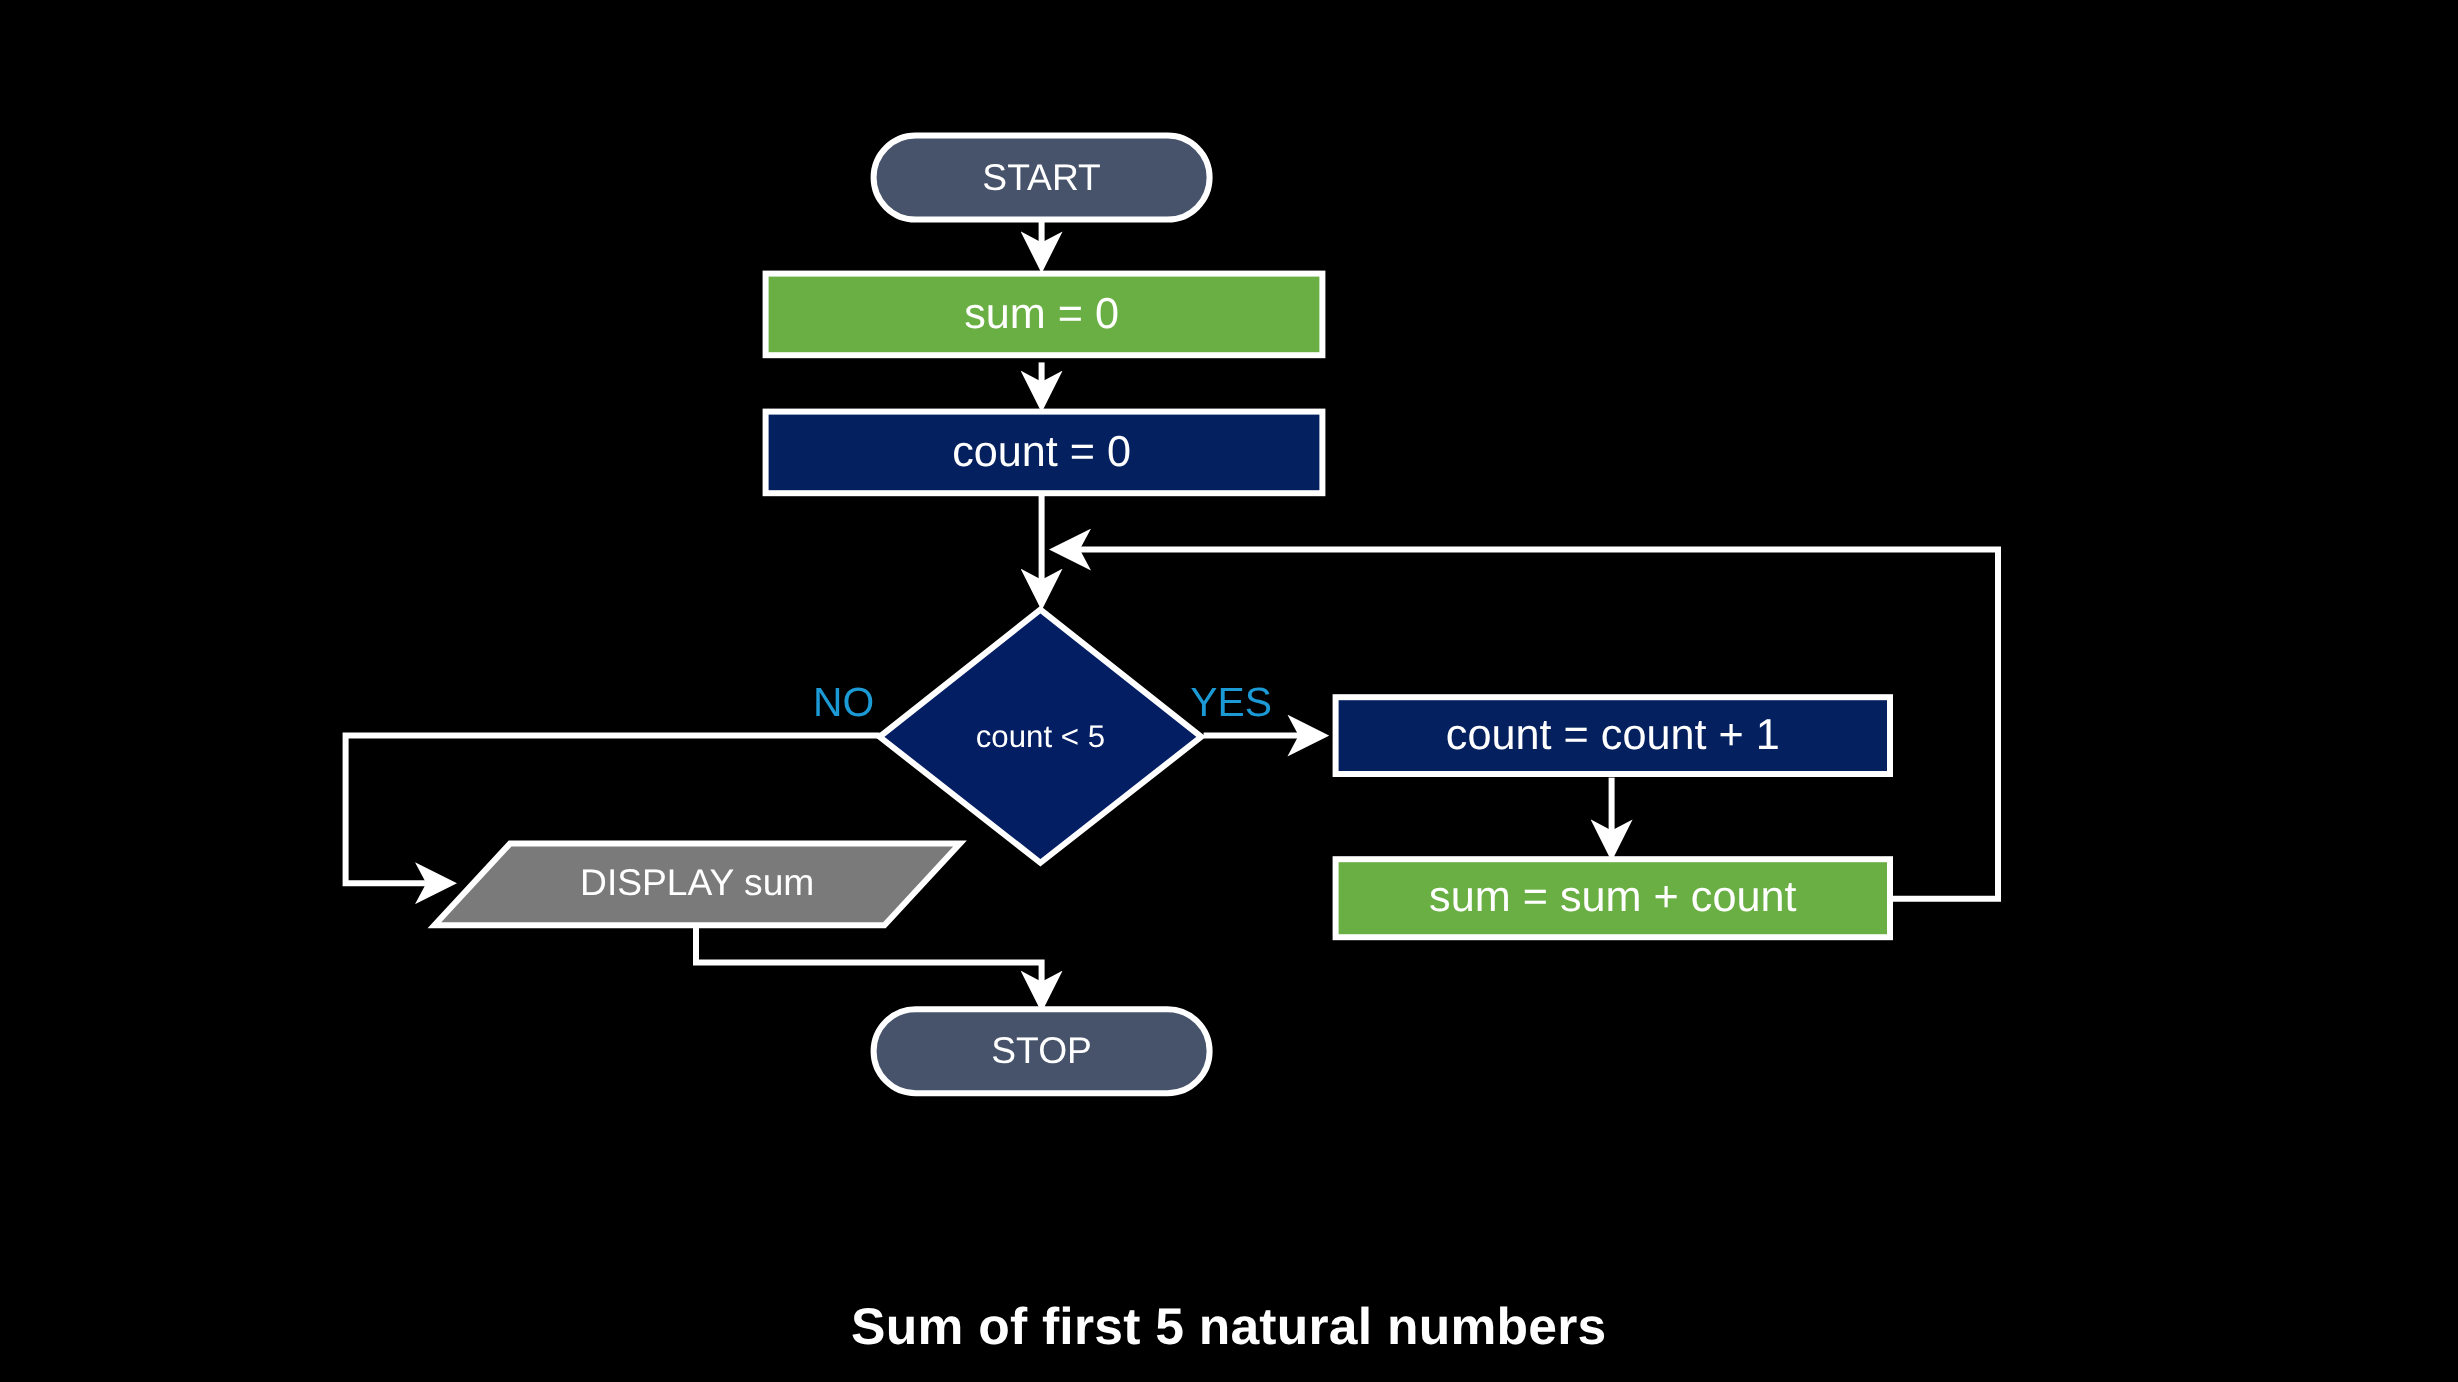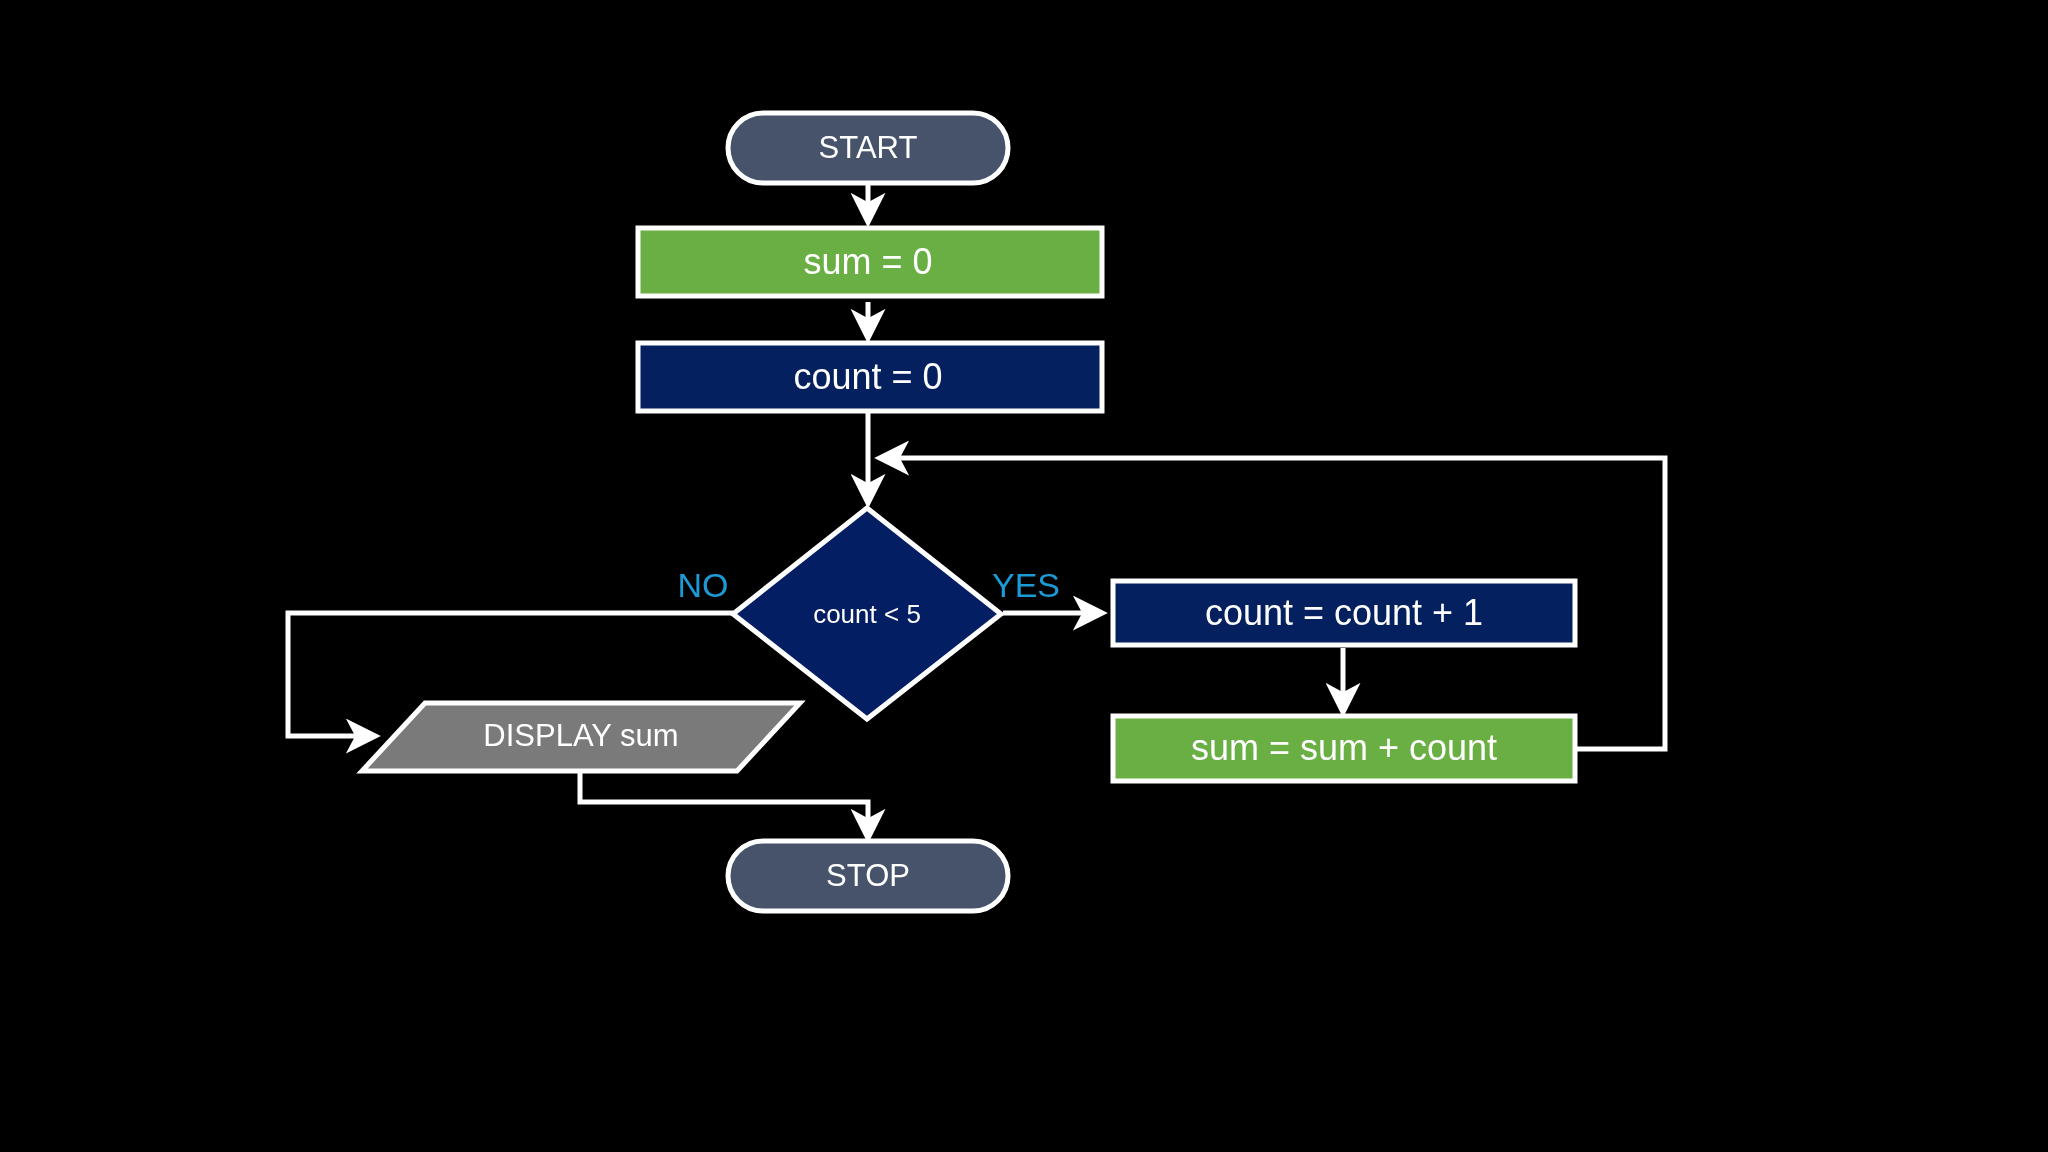--- a/index.html
+++ b/index.html
@@ -113,14 +113,15 @@
 
     <g>
       <rect x="728" y="841" width="280" height="70" rx="35" ry="35" fill="#46536B" stroke="#ffffff" stroke-width="5"></rect>
       <text class="node-label label-terminal" x="868" y="878">STOP</text>
     </g>
 
     <text class="branch-label" x="703" y="588" fill="#1C9AD6">NO</text>
     <text class="branch-label" x="1026" y="588" fill="#1C9AD6">YES</text>
   </svg>
 
+  <div class="caption">Sum of first 5 natural numbers</div>
 
 </div>
 
 </body></html>

